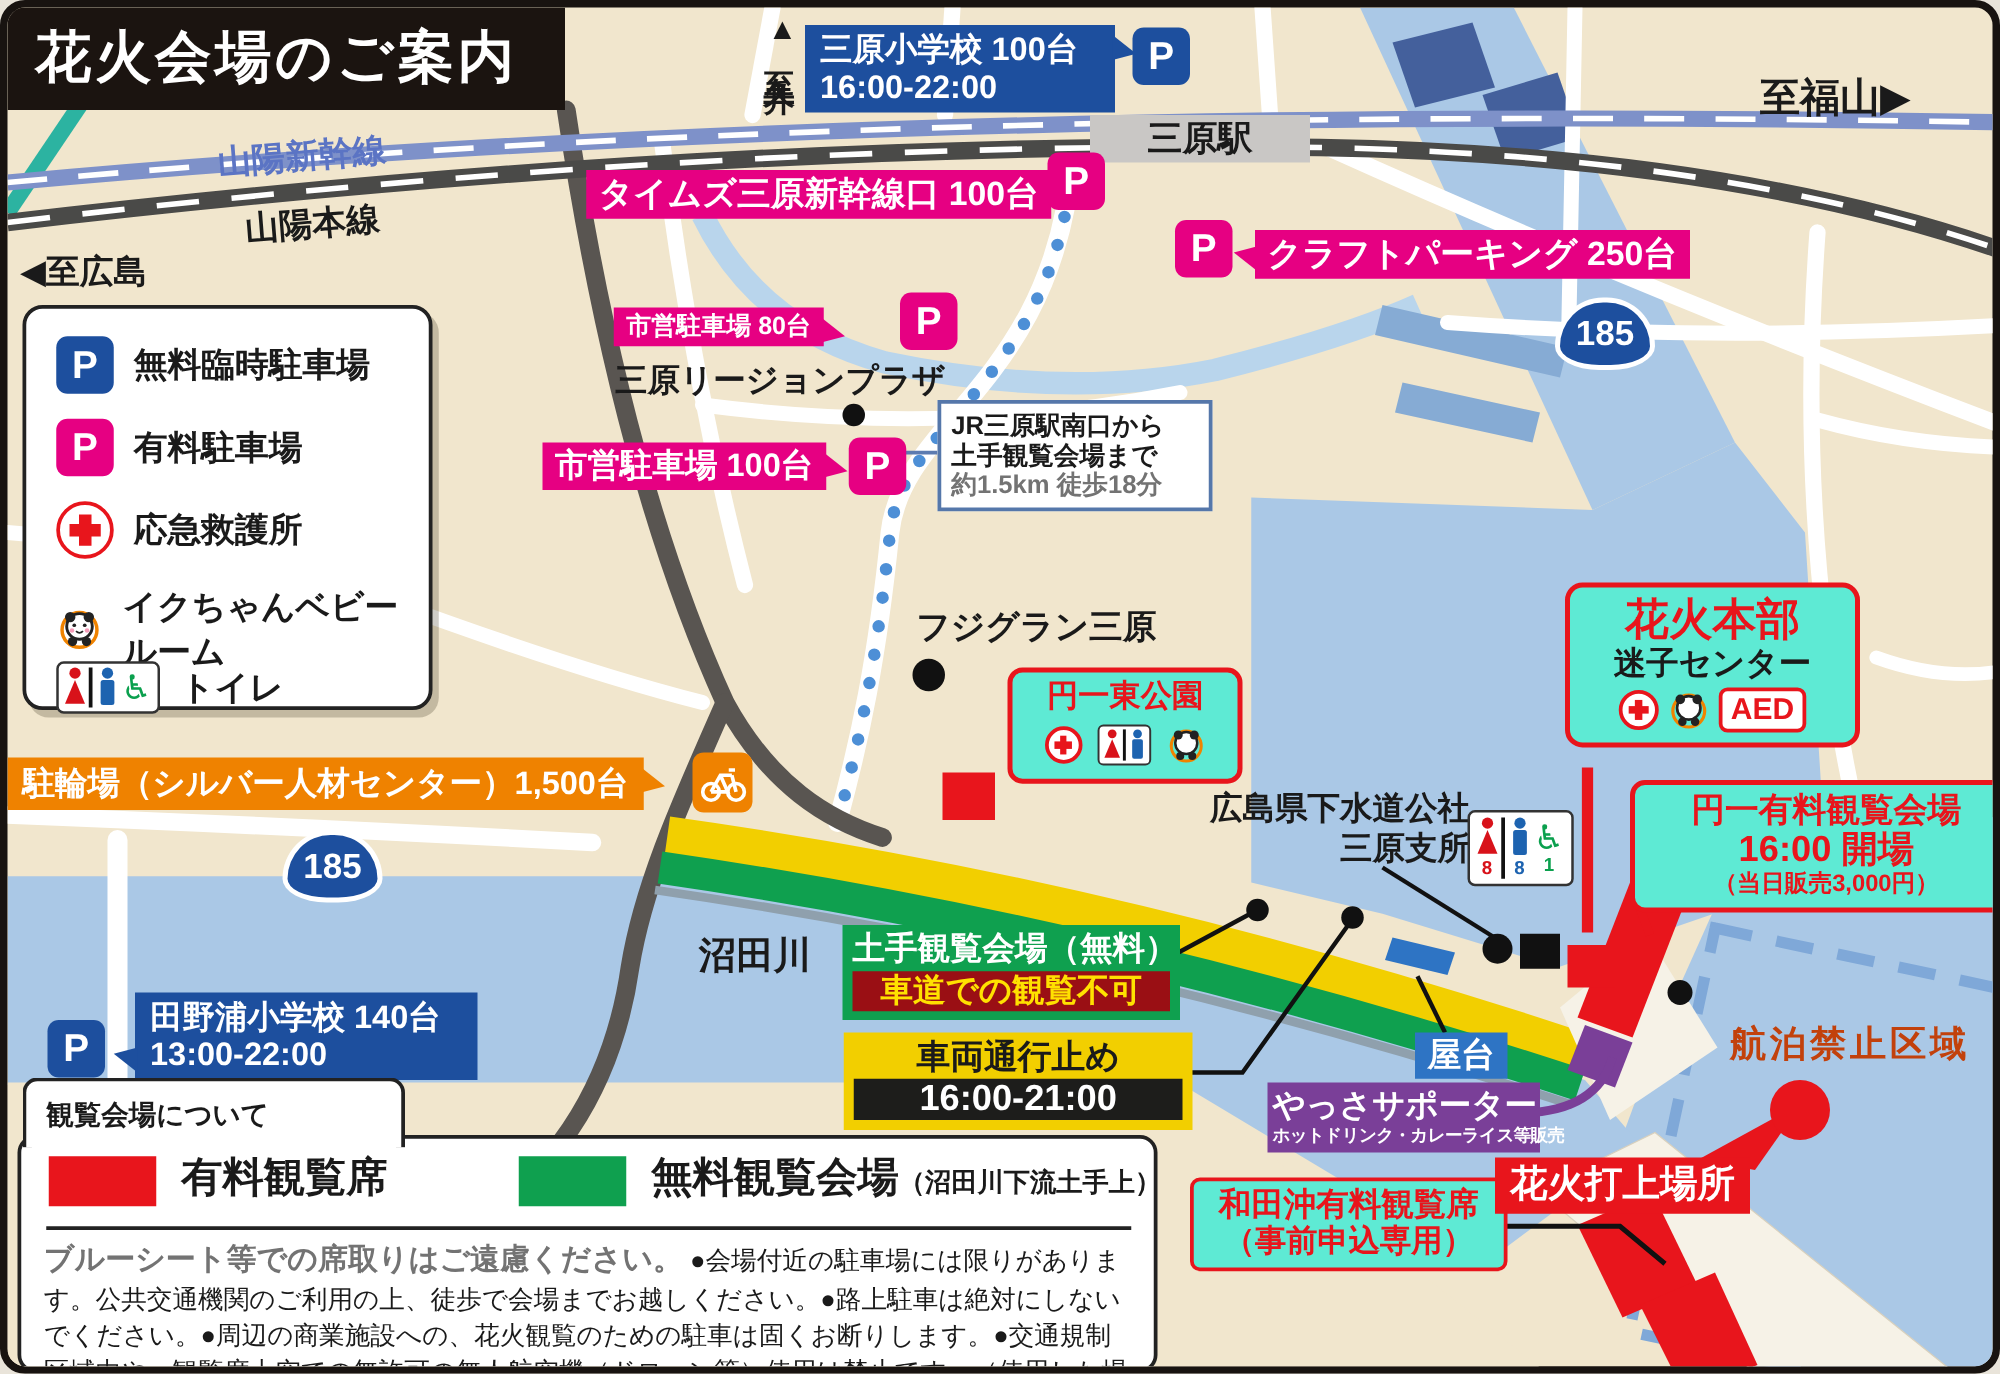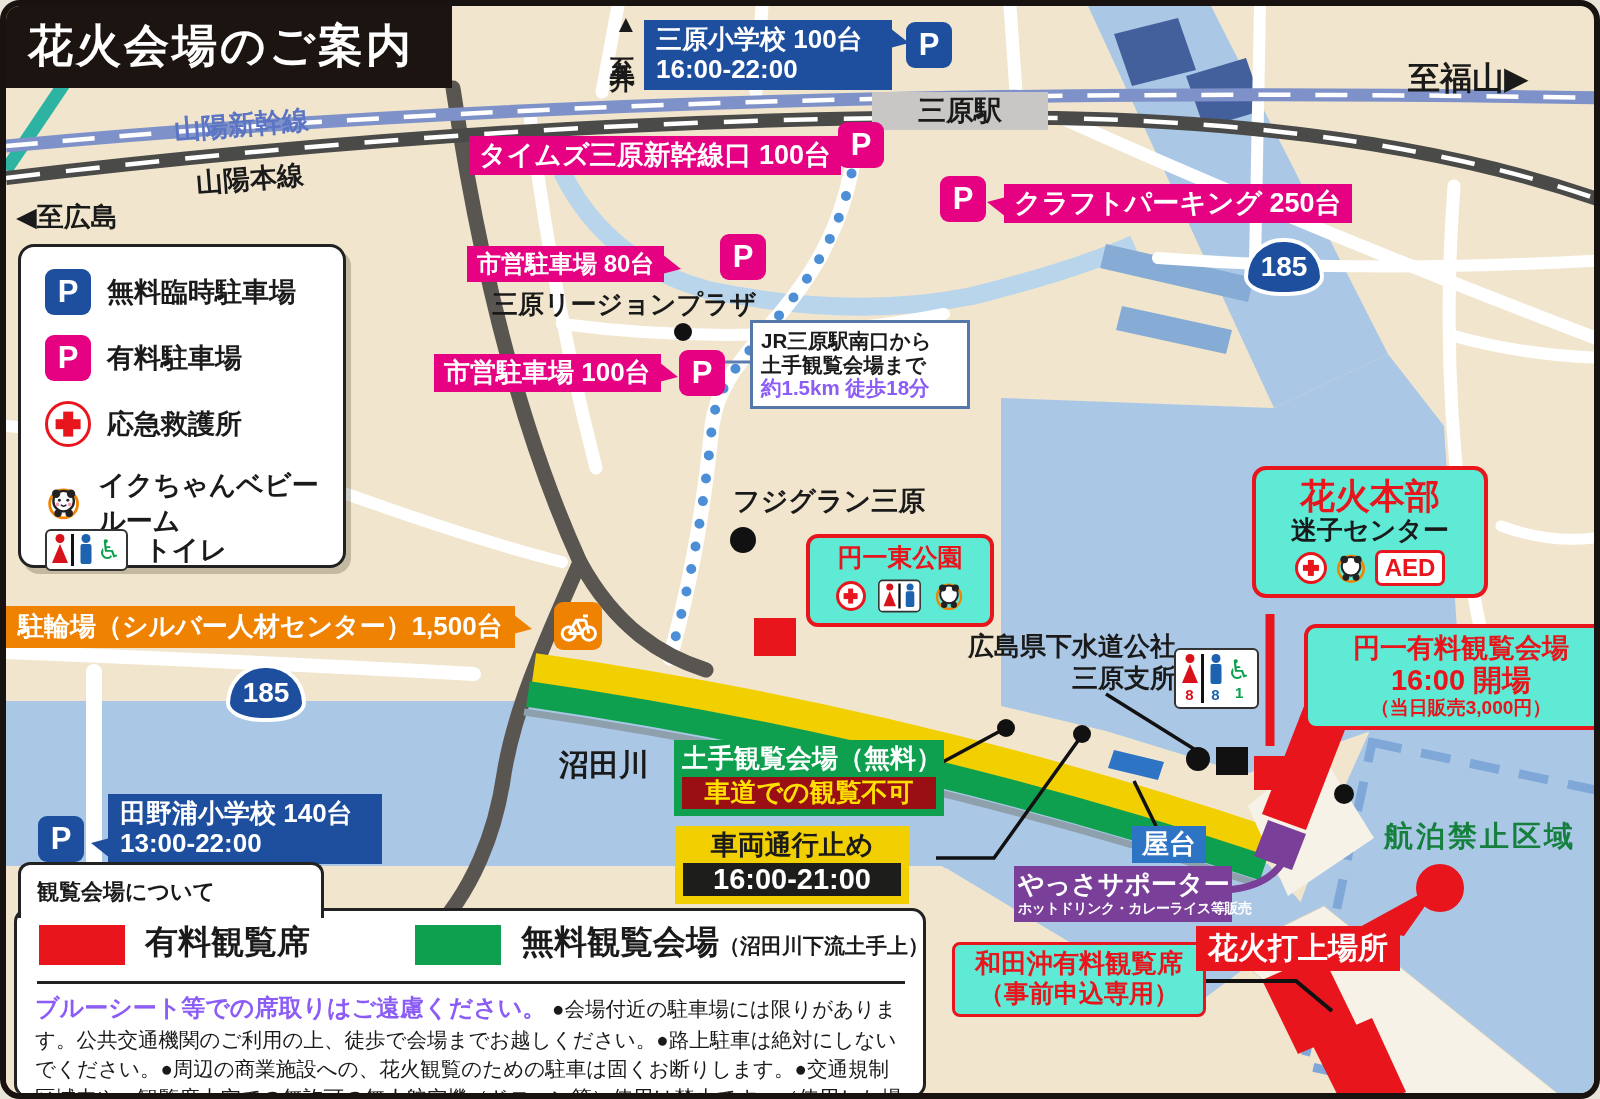--- a/index.html
+++ b/index.html
@@ -49,21 +49,21 @@
   .wheel{color:#0ba04e;font-size:27px;line-height:1;font-weight:700;}
   .legendbox{position:absolute;left:12px;top:238px;width:322px;height:318px;background:#fff;
     border:3px solid #222;border-radius:16px;box-shadow:5px 6px 0 rgba(60,50,30,.25);}
   .legrow{position:absolute;display:flex;align-items:center;gap:16px;font-size:27px;}
   .panel{position:absolute;left:8px;top:902px;width:912px;height:190px;background:#fff;
     border:3px solid #222;border-radius:14px;box-sizing:border-box;}
   .paneltab{position:absolute;left:12px;top:856px;width:306px;height:56px;background:#fff;
     border:3px solid #222;border-radius:12px 12px 0 0;box-sizing:border-box;
     font-size:22px;display:flex;align-items:center;padding-left:16px;border-bottom:none;}
   .swatch{position:absolute;width:86px;height:40px;}
-  .red-t{color:#8b5cf6;}
+  .red-t{color:#737373;}
   .note{font-weight:700;}
   .aedchip{display:inline-block;border:3px solid #e8151c;border-radius:7px;color:#e8151c;
     font-size:24px;padding:0 7px;line-height:1.25;background:#fff;}
   .chip48{position:absolute;width:48px;height:48px;border-radius:9px;display:flex;align-items:center;justify-content:center;}
 </style>
 </head>
 <body>
 
 <div class="map">
 
@@ -183,21 +183,21 @@
     <div>16:00-22:00</div>
   </div>
   <div class="pchip sm b-blue" style="left:900px;top:16px;">P</div>
 
   <div class="lbl boxlbl b-pink tail-r" style="--c:#e60082;left:463px;top:130px;font-size:27px;">タイムズ三原新幹線口 100台</div>
   <div class="pchip sm b-pink" style="left:832px;top:116px;">P</div>
 
   <div class="pchip sm b-pink" style="left:934px;top:170px;">P</div>
   <div class="lbl boxlbl b-pink tail-l" style="--c:#e60082;left:998px;top:178px;font-size:27px;">クラフトパーキング 250台</div>
 
-  <div class="lbl boxlbl b-pink tail-r" style="--c:#e60082;left:461px;top:240px;font-size:24px;">市営駐車場 80台</div>
+  <div class="lbl boxlbl b-pink tail-r" style="--c:#e60082;left:485px;top:240px;font-size:20px;">市営駐車場 80台</div>
   <div class="pchip sm b-pink" style="left:714px;top:228px;">P</div>
 
   <div class="lbl boxlbl b-pink tail-r" style="--c:#e60082;left:428px;top:348px;font-size:26px;">市営駐車場 100台</div>
   <div class="pchip sm b-pink" style="left:673px;top:344px;">P</div>
 
   <div class="lbl" style="left:1238px;top:232px;width:80px;height:58px;background:#1d4f9e;border:4px solid #fff;border-radius:50% 50% 46% 46%/70% 70% 34% 34%;color:#fff;font-size:28px;display:flex;align-items:center;justify-content:center;box-sizing:border-box;">185</div>
   <div class="lbl" style="left:220px;top:658px;width:80px;height:58px;background:#1d4f9e;border:4px solid #fff;border-radius:50% 50% 46% 46%/70% 70% 34% 34%;color:#fff;font-size:28px;display:flex;align-items:center;justify-content:center;box-sizing:border-box;">185</div>
 
   <div class="lbl" style="left:486px;top:284px;font-size:26px;">三原リージョンプラザ</div>
   <div class="lbl" style="left:727px;top:480px;font-size:27px;">フジグラン三原</div>
@@ -319,21 +319,21 @@
       <span class="wheel">♿</span>
       <span style="color:#0ba04e;font-size:15px;">1</span>
     </span>
   </div>
 
   <div class="lbl b-green" style="left:668px;top:734px;width:270px;padding:4px 8px 7px;text-align:center;box-sizing:border-box;">
     <div style="color:#fff;font-size:26px;">土手観覧会場（無料）</div>
     <div style="background:#9a0f14;color:#ffe100;font-size:26px;margin-top:3px;padding:1px 0;">車道での観覧不可</div>
   </div>
 
-  <div class="lbl" style="left:669px;top:820px;width:234px;background:#f2cf00;padding:4px 8px 8px;text-align:center;box-sizing:border-box;">
+  <div class="lbl" style="left:669px;top:820px;width:279px;background:#f2cf00;padding:4px 8px 8px;text-align:center;box-sizing:border-box;">
     <div style="font-size:27px;color:#1a1a1a;">車両通行止め</div>
     <div style="background:#1d1d1b;color:#fff;font-size:29px;margin-top:2px;">16:00-21:00</div>
   </div>
 
   <div class="lbl boxlbl b-blue tail-l" style="--c:#1d4f9e;left:102px;top:788px;width:274px;font-size:26px;padding:5px 12px;">
     <div>田野浦小学校 140台</div>
     <div>13:00-22:00</div>
   </div>
   <div class="pchip sm b-blue" style="left:32px;top:810px;">P</div>
 
@@ -344,21 +344,21 @@
     <div style="font-size:14px;letter-spacing:-0.5px;">ホットドリンク・カレーライス等販売</div>
   </div>
 
   <div class="lbl whitebox" style="left:946px;top:936px;width:244px;padding:4px 2px 6px;border-radius:8px;">
     <div style="font-size:26px;">和田沖有料観覧席</div>
     <div style="font-size:25px;">（事前申込専用）</div>
   </div>
 
   <div class="lbl b-red" style="left:1190px;top:920px;padding:5px 12px;color:#fff;font-size:30px;">花火打上場所</div>
 
-  <div class="lbl" style="left:1378px;top:814px;font-size:29px;color:#15803d;letter-spacing:3px;">航泊禁止区域</div>
+  <div class="lbl" style="left:1378px;top:814px;font-size:29px;color:#c2410c;letter-spacing:3px;">航泊禁止区域</div>
 
   <div class="panel">
     <div class="swatch" style="left:22px;top:14px;background:#e8151c;"></div>
     <div class="lbl" style="left:128px;top:12px;font-size:33px;">有料観覧席</div>
     <div class="swatch" style="left:398px;top:14px;background:#0fa04f;"></div>
     <div class="lbl" style="left:504px;top:12px;font-size:33px;">
       <span>無料観覧会場</span><span style="font-size:21px;">（沼田川下流土手上）</span>
     </div>
     <div style="position:absolute;left:20px;top:70px;width:868px;border-top:3px solid #222;"></div>
     <div class="note" style="position:absolute;left:18px;top:80px;width:874px;font-size:20.5px;line-height:1.42;font-weight:700;">

